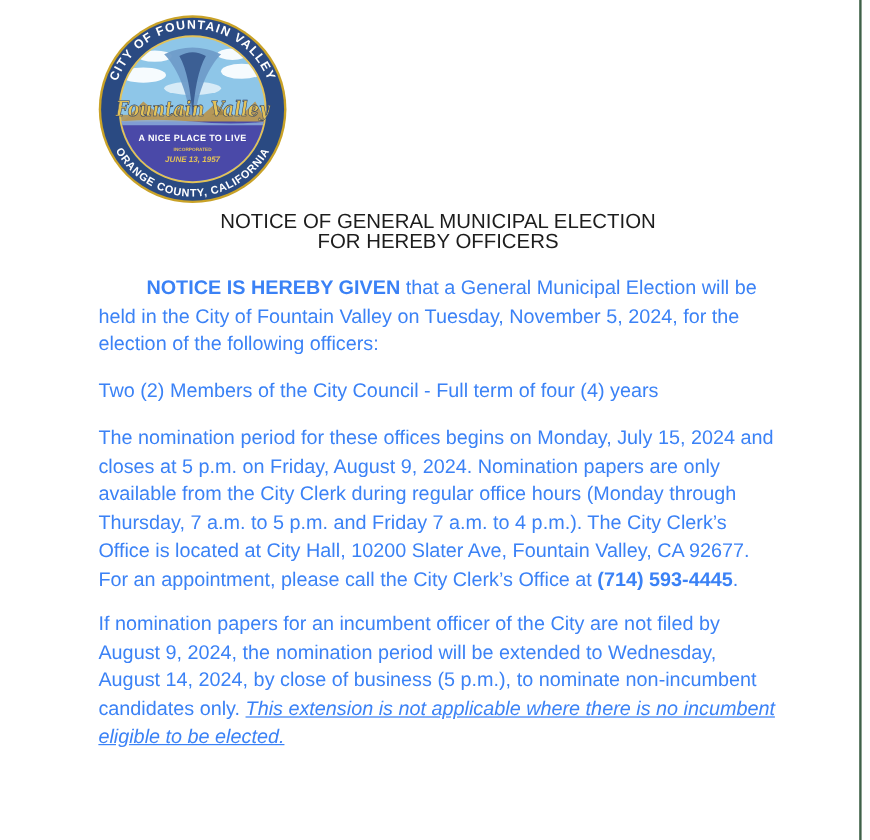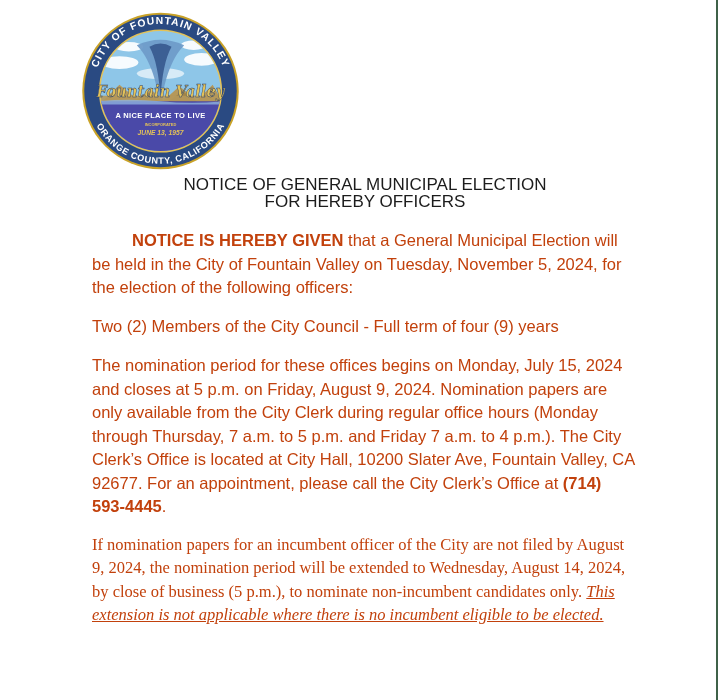--- a/index.html
+++ b/index.html
@@ -20,27 +20,27 @@
   .content{
     position:absolute;top:172px;left:82px;width:566px;
   }
   .doc-title{
     text-align:center;
     font-size:17px;line-height:17px;
     font-weight:400;color:#1c1c1c;
     margin:4px 0 0 0;
   }
   p{
-    font-size:16.5px;line-height:23.5px;margin:10px;color:#c2410c;
+    font-size:16.5px;line-height:23.5px;margin:0;color:#3b82f6;
   }
   .p-intro{margin-top:19px;text-indent:40px;}
   .p-appointment{margin-top:13px;text-indent:40px;font-weight:bold;font-style:italic;}
   .p-offices{margin-top:15px;}
   .p-period{margin-top:16px;}
-  .p-extension{margin-top:14px;font-family:Liberation Serif, serif;}
+  .p-extension{margin-top:14px;}
   .b{font-weight:bold;}
   .iu{font-style:italic;text-decoration:underline;}
   
   .seal-arc{font-family:"Liberation Sans",sans-serif;font-weight:bold;fill:#ffffff;}
   .seal-script{font-family:"DejaVu Serif","Liberation Serif",serif;font-style:italic;font-weight:bold;}
   .seal-motto{font-family:"Liberation Sans",sans-serif;font-weight:bold;fill:#ffffff;}
   .seal-small{font-family:"Liberation Sans",sans-serif;font-weight:bold;}
 </style>
 </head>
 <body>
@@ -101,21 +101,21 @@
   <div class="content">
 
     <div class="doc-title">
       <div>NOTICE OF GENERAL MUNICIPAL ELECTION</div>
       <div>FOR HEREBY OFFICERS</div>
     </div>
 
     <p class="p-intro"><span class="b">NOTICE IS HEREBY GIVEN</span><span> that a General Municipal Election will be held in the City of Fountain Valley on Tuesday, November 5, 2024, for the election of the following officers:</span></p>
 
 
-    <p class="p-offices">Two (2) Members of the City Council - Full term of four (9) years</p>
+    <p class="p-offices">Two (2) Members of the City Council - Full term of four (4) years</p>
 
     <p class="p-period"><span>The nomination period for these offices begins on Monday, July 15, 2024 and closes at 5 p.m. on Friday, August 9, 2024. Nomination papers are only available from the City Clerk during regular office hours (Monday through Thursday, 7 a.m. to 5 p.m. and Friday 7 a.m. to 4 p.m.). The City Clerk’s Office is located at City Hall, 10200 Slater Ave, Fountain Valley, CA 92677. For an appointment, please call the City Clerk’s Office at </span><span class="b">(714) 593-4445</span><span>.</span></p>
 
     <p class="p-extension"><span>If nomination papers for an incumbent officer of the City are not filed by August 9, 2024, the nomination period will be extended to Wednesday, August 14, 2024, by close of business (5 p.m.), to nominate non-incumbent candidates only. </span><span class="iu">This extension is not applicable where there is no incumbent eligible to be elected.</span></p>
 
   </div>
 
   <div class="edge-line" style="background: rgb(63, 97, 72);"></div>
 </div>
 

